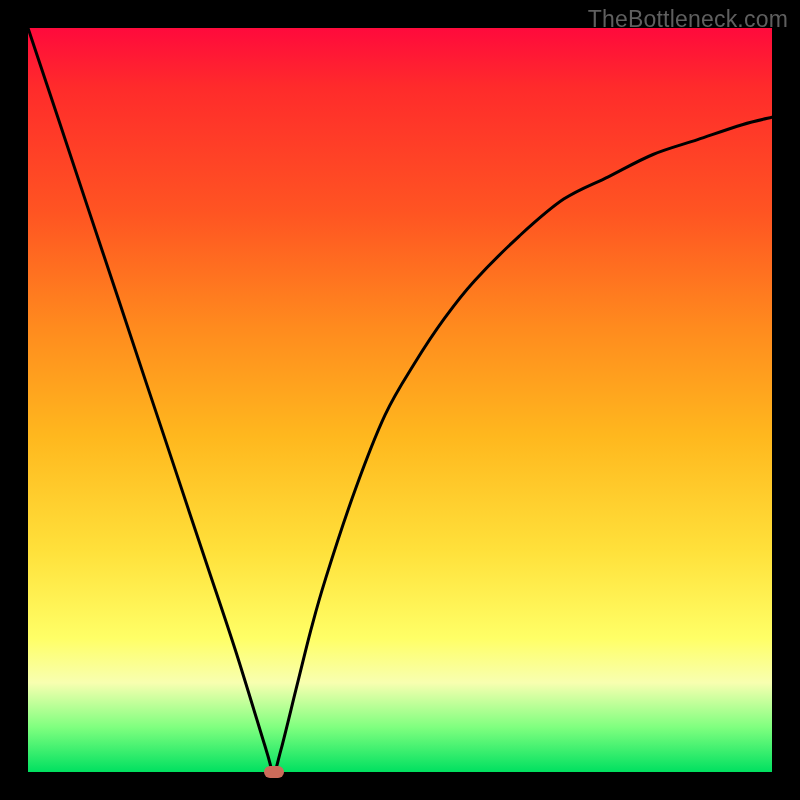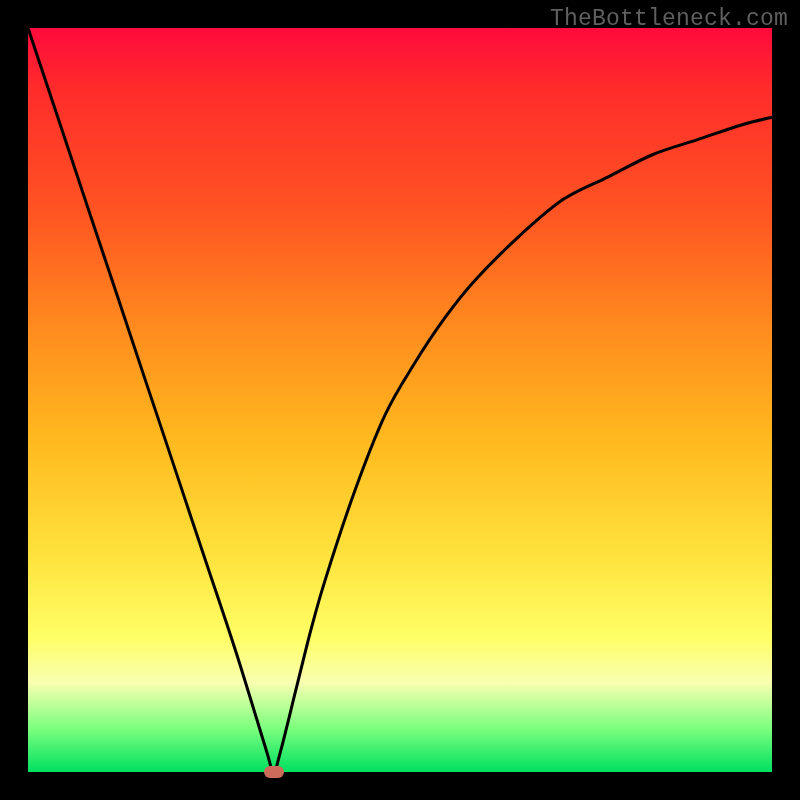--- a/index.html
+++ b/index.html
@@ -25,21 +25,21 @@
       #ffe03a 70%,
       #ffff66 82%,
       #f8ffb0 88%,
       #7fff7f 94%,
       #00e060 100%);
   }
   .watermark {
     position: absolute;
     top: 6px;
     right: 12px;
-    font-family: Liberation Mono, monospace;
+    font-family: Liberation Sans, sans-serif;
     font-size: 23px;
     font-weight: 400;
     color: #5f5f5f;
     letter-spacing: 0.2px;
     z-index: 10;
     text-align: center;
   }
   svg.curve {
     position: absolute;
     left: 0; top: 0;

